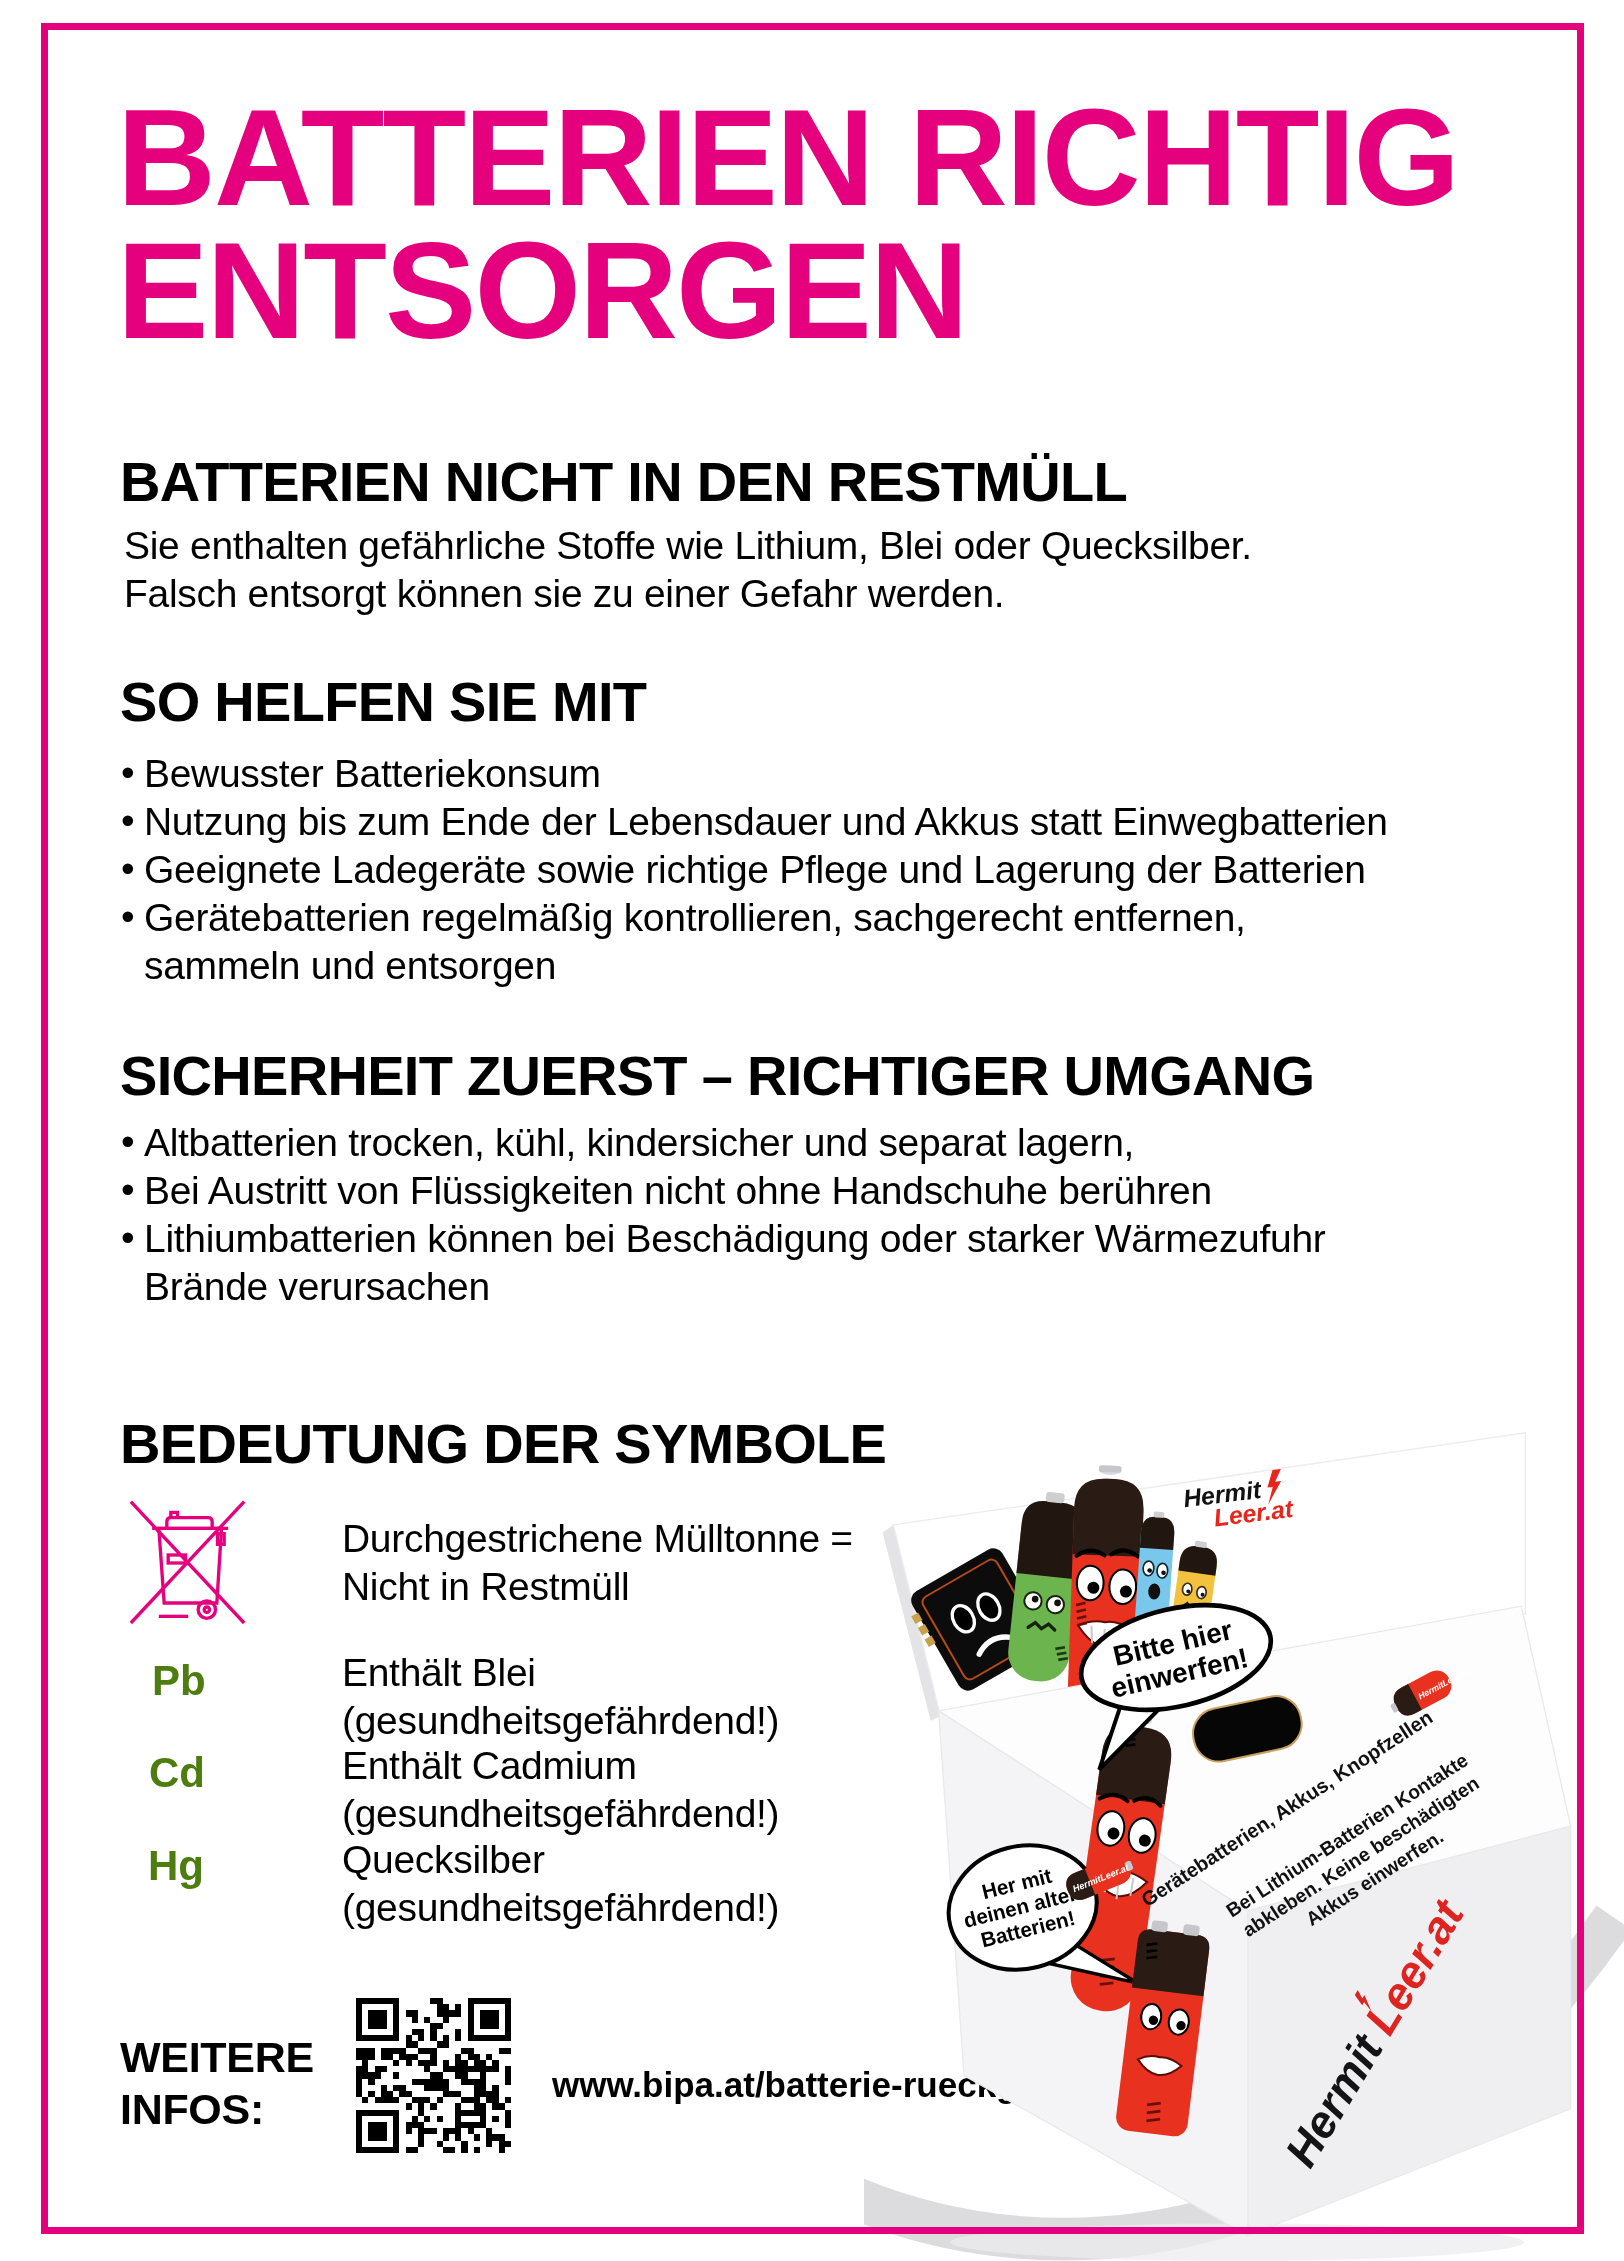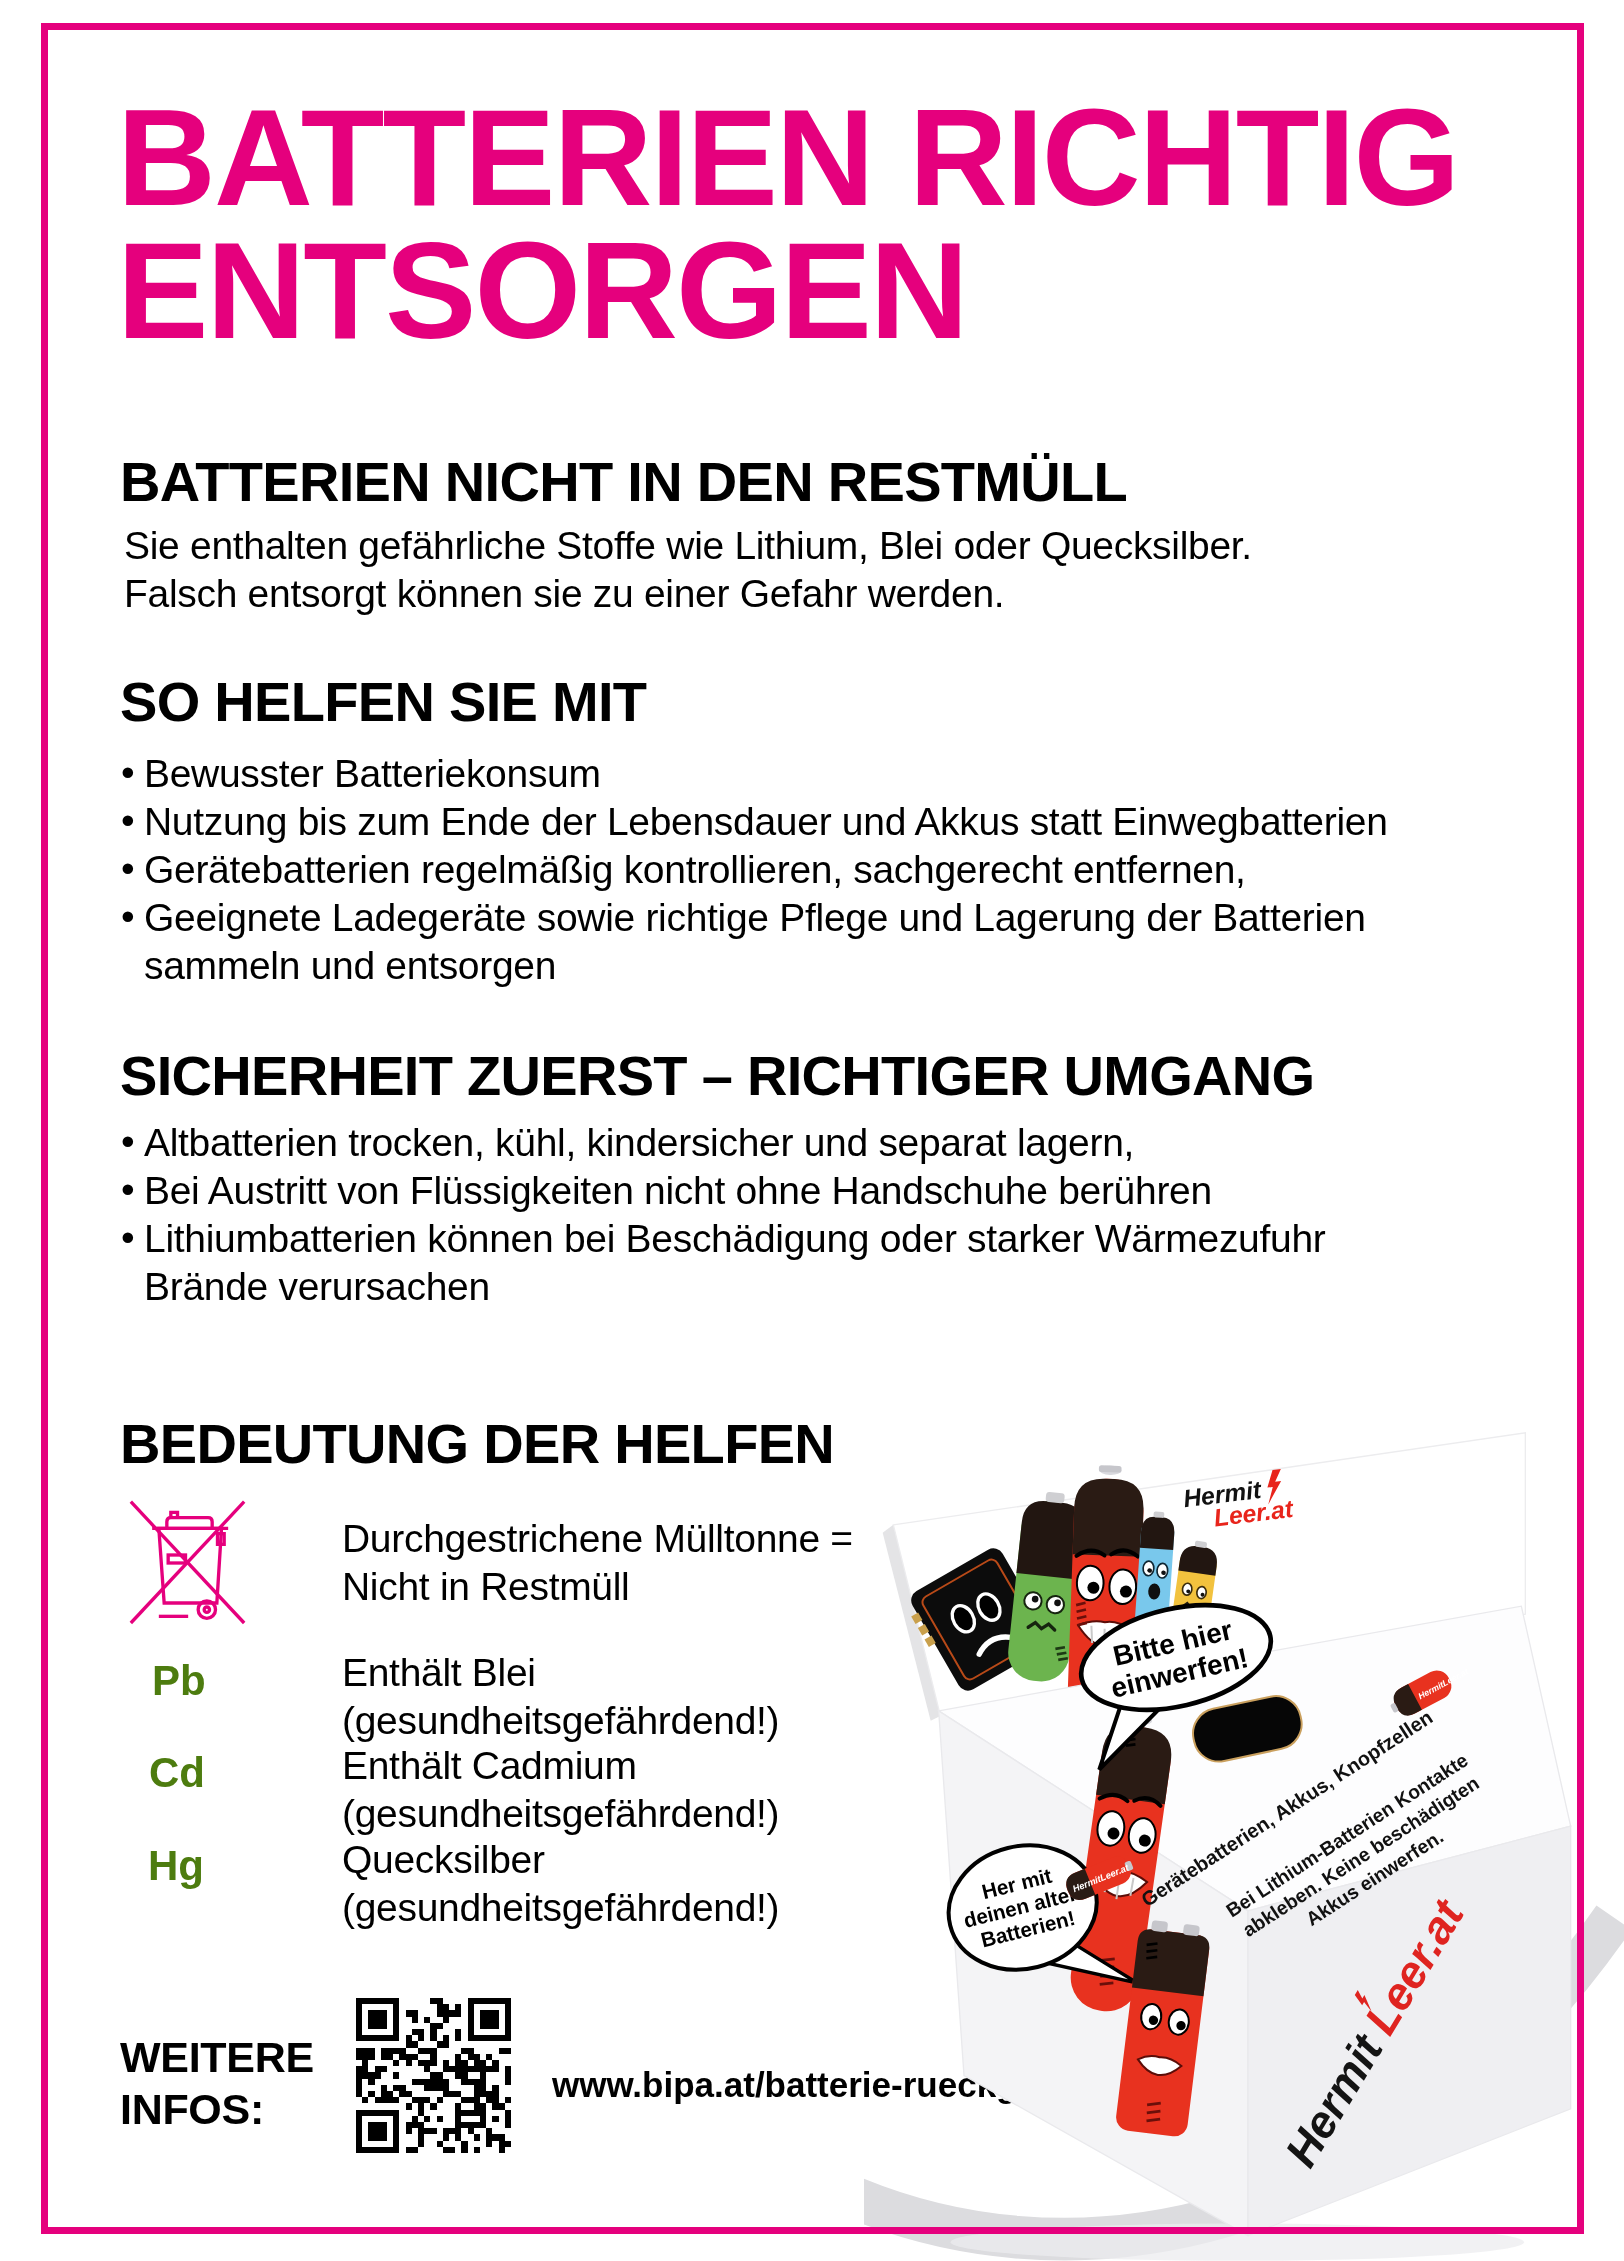--- a/index.html
+++ b/index.html
@@ -42,34 +42,34 @@
   <div class="abs bodytxt" style="left:124px; top:522px;">
     <div>Sie enthalten gefährliche Stoffe wie Lithium, Blei oder Quecksilber.</div>
     <div>Falsch entsorgt können sie zu einer Gefahr werden.</div>
   </div>
   <div class="abs h2" style="left:120px; top:452px;">BATTERIEN NICHT IN DEN RESTMÜLL</div>
 
   <div class="abs h2" style="left:120px; top:672px;">SO HELFEN SIE MIT</div>
   <div class="abs bodytxt bullets" style="left:121px; top:750px;">
     <div class="row first">Bewusster Batteriekonsum</div>
     <div class="row first">Nutzung bis zum Ende der Lebensdauer und Akkus statt Einwegbatterien</div>
+    <div class="row first">Geeignete Ladegeräte sowie richtige Pflege und Lagerung der Batterien</div>
     <div class="row first">Gerätebatterien regelmäßig kontrollieren, sachgerecht entfernen,</div>
-    <div class="row first">Geeignete Ladegeräte sowie richtige Pflege und Lagerung der Batterien</div>
     <div class="row">sammeln und entsorgen</div>
   </div>
 
   <div class="abs h2" style="left:120px; top:1046px;">SICHERHEIT ZUERST – RICHTIGER UMGANG</div>
   <div class="abs bodytxt bullets" style="left:121px; top:1119px;">
     <div class="row first">Altbatterien trocken, kühl, kindersicher und separat lagern,</div>
     <div class="row first">Bei Austritt von Flüssigkeiten nicht ohne Handschuhe berühren</div>
     <div class="row first">Lithiumbatterien können bei Beschädigung oder starker Wärmezufuhr</div>
     <div class="row">Brände verursachen</div>
   </div>
 
-  <div class="abs h2" style="left:120px; top:1414px;">BEDEUTUNG DER HELFEN</div>
+  <div class="abs h2" style="left:120px; top:1414px;">BEDEUTUNG DER SYMBOLE</div>
 
   <svg class="abs" style="left:124px; top:1467px; z-index:5;" width="127" height="160" viewBox="0 0 190 240">
     <g fill="none" stroke="#e5007d" stroke-width="5">
       <path d="M 52 92 L 146 92 L 139 204 L 60 204 Z"></path>
       <path d="M 42 92 L 156 92"></path>
       <path d="M 64 92 L 64 82 Q 64 76 70 76 L 126 76 Q 132 76 132 82 L 132 92"></path>
       <path d="M 70 76 L 70 68 L 80 68 L 80 76"></path>
       <rect x="140" y="100" width="10" height="16"></rect>
       <rect x="66" y="132" width="26" height="12"></rect>
       <circle cx="124" cy="214" r="13"></circle>

